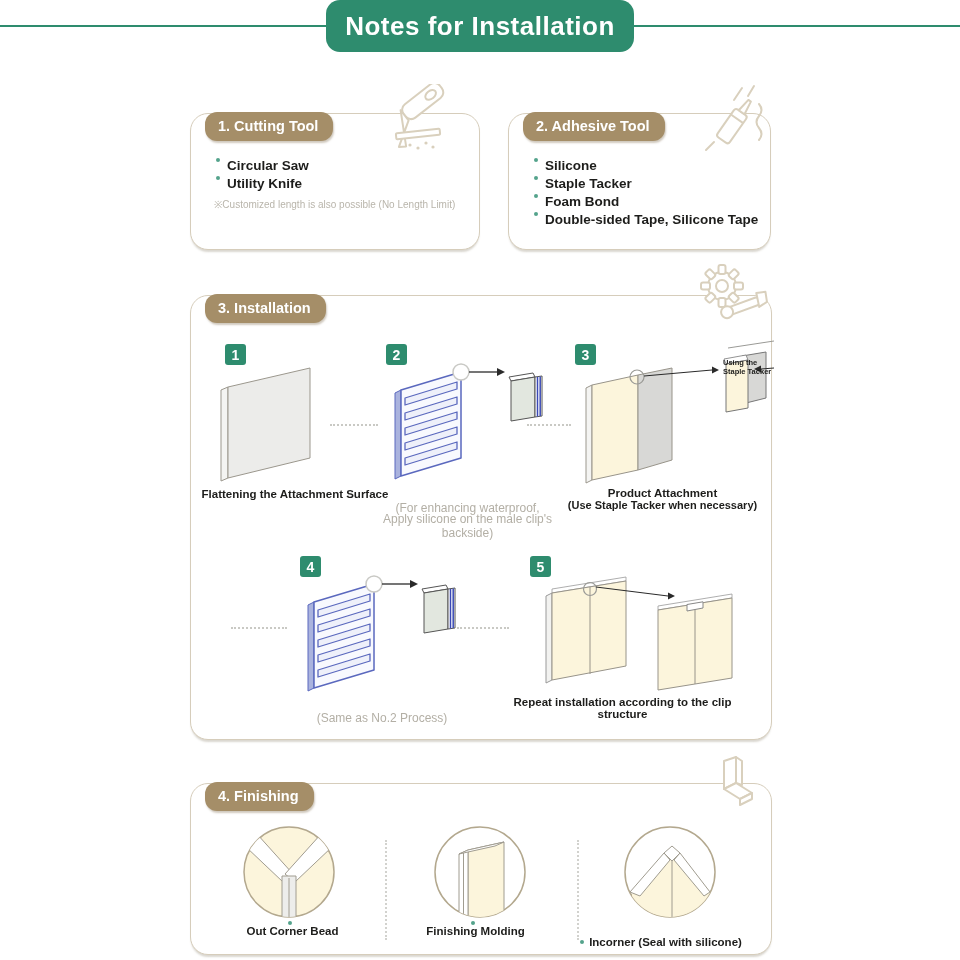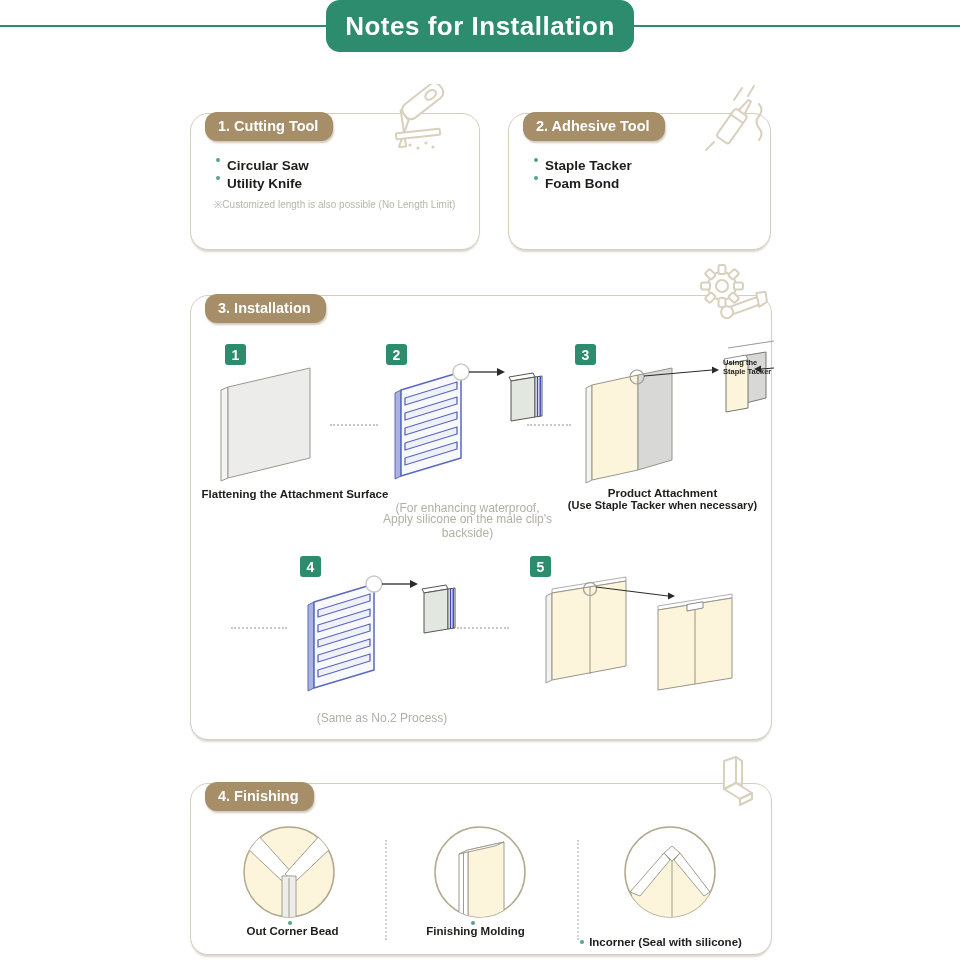--- a/index.html
+++ b/index.html
@@ -121,25 +121,33 @@
     <g fill="none" stroke="#d9d0bd" stroke-width="2" stroke-linecap="round">
       <path d="M63,22 q5,6 0,12 q-5,6 0,12 q5,6 0,12"></path>
       <line x1="46" y1="6" x2="38" y2="18"></line>
       <line x1="58" y1="4" x2="52" y2="14"></line>
       <line x1="18" y1="60" x2="10" y2="68"></line>
     </g>
   </svg>
   <div class="bullets b2">
     <div class="bullet-row">
       <span class="dot"></span>
+      <span class="txt">Silicone</span>
+    </div>
+    <div class="bullet-row">
+      <span class="dot"></span>
       <span class="txt">Staple Tacker</span>
     </div>
     <div class="bullet-row">
       <span class="dot"></span>
       <span class="txt">Foam Bond</span>
+    </div>
+    <div class="bullet-row">
+      <span class="dot"></span>
+      <span class="txt">Double-sided Tape, Silicone Tape</span>
     </div>
   </div>
 
   <div class="panel p3"></div>
   <div class="sec-label l3">3. Installation</div>
   <svg class="svg-abs" style="left:692px;top:260px" width="78" height="68" viewBox="0 0 78 68">
     <g fill="#fff" stroke="#d9d0bd" stroke-width="2" stroke-linejoin="round">
       <circle cx="30" cy="26" r="14"></circle>
       <rect x="26.5" y="5" width="7" height="9" rx="2"></rect>
       <rect x="26.5" y="5" width="7" height="9" rx="2" transform="rotate(45 30 26)"></rect>
@@ -252,20 +260,21 @@
       <line x1="56" y1="21" x2="128" y2="30" stroke="#2a2a2a" stroke-width="1"></line>
       <polygon points="128,26.5 135,30 128,33.5" fill="#2a2a2a"></polygon>
       <polygon points="118,44 192,32 192,28 118,40" fill="#fff" stroke="#999" stroke-width="0.8"></polygon>
       <polygon points="118,44 192,32 192,112 118,124" fill="#fcf5dc" stroke="#98948a"></polygon>
       <line x1="155" y1="38" x2="155" y2="118" stroke="#98948a" stroke-width="1"></line>
       <polygon points="147,38.5 163,35.8 163,42 147,45" fill="#fff" stroke="#888"></polygon>
     </g>
   </svg>
 
   <div class="subcap sub4">(Same as No.2 Process)</div>
+  <div class="caption cap5">Repeat installation according to the clip structure</div>
 
   <div class="panel p4"></div>
   <div class="sec-label l4">4. Finishing</div>
   <svg class="svg-abs" style="left:698px;top:753px" width="64" height="64" viewBox="0 0 64 64">
     <g fill="#fff" stroke="#d9d0bd" stroke-width="2" stroke-linejoin="round">
       <polygon points="26,8 38,4 38,30 26,36"></polygon>
       <polygon points="38,4 44,8 44,32 38,30"></polygon>
       <polygon points="26,36 38,30 54,40 42,46"></polygon>
       <polygon points="42,46 54,40 54,46 42,52"></polygon>
     </g>

